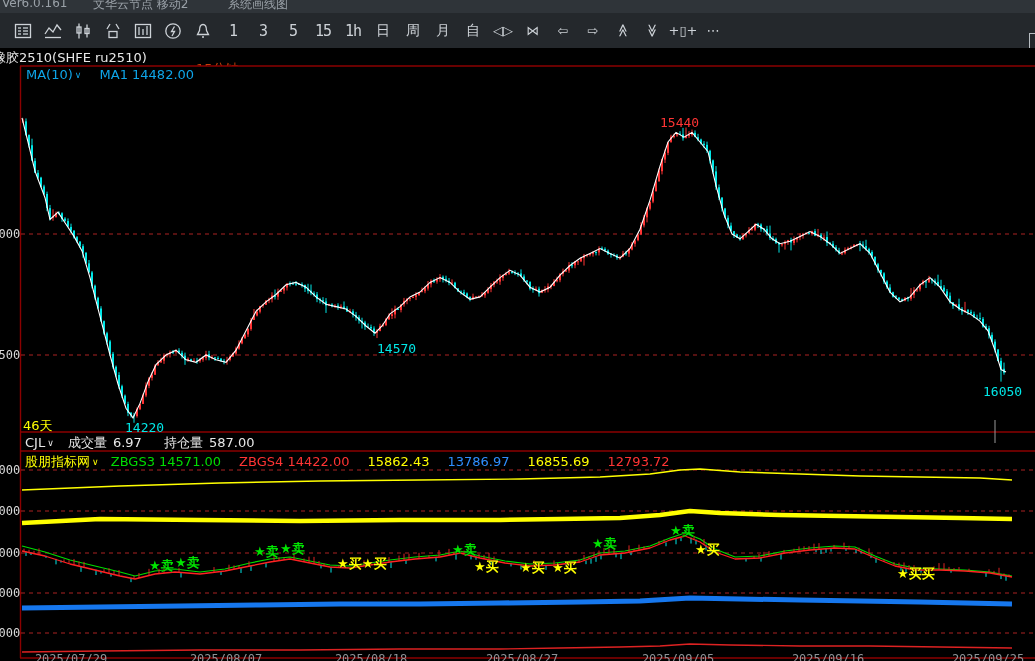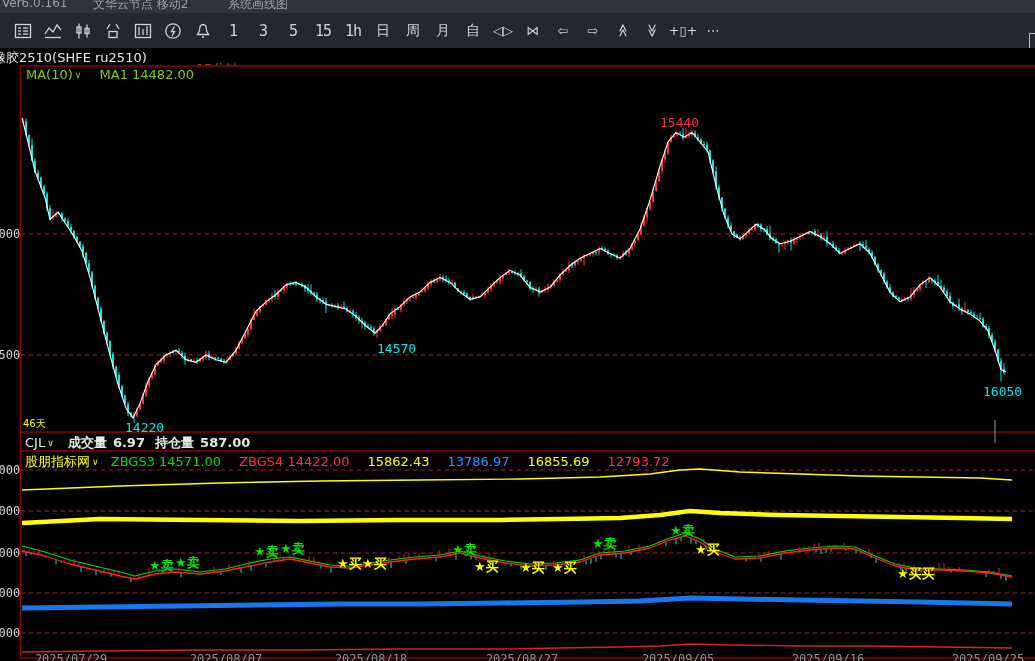--- a/index.html
+++ b/index.html
@@ -18,27 +18,27 @@
   #toolbar-right-fragment{position:absolute;right:-3px;top:20px;width:8px;height:14px;border:1px solid #b7bcc1;border-right:none;}
   
   #titlebar{position:absolute;left:0;top:48px;width:1035px;height:18px;background:#000;overflow:hidden;}
   #instrument{position:absolute;left:-7px;top:1px;color:#e8e8e8;font-size:13px;white-space:nowrap;}
   #period-select{position:absolute;left:196px;top:12px;color:#c2410c;font-size:13px;white-space:nowrap;}
   .chev{font-size:9px;position:relative;top:-1px;padding-left:2px;}
   
   #chart-svg{position:absolute;left:0;top:0;width:1035px;height:661px;pointer-events:none;}
   
   .ov{position:absolute;white-space:nowrap;}
-  #ma-row{left:26px;top:67px;color:#84cc16;font-size:13px;}
+  #ma-row{left:26px;top:67px;color:#0ea5e9;font-size:13px;}
   #ma-row .val{margin-left:14px;}
-  #days-label{left:23px;top:417px;color:#ffff00;font-size:10px;}
+  #days-label{left:23px;top:417px;color:#ffff00;font-size:13px;}
   .yaxis-label{color:#d8d8d8;font-size:12px;font-family:"DejaVu Sans Mono","Liberation Mono",monospace;}
   
   #cjl-row{left:25px;top:434px;color:#e8e8e8;font-size:13px;}
-  #cjl-row b{font-weight:bold;margin-right:6px;}
+  #cjl-row b{font-weight:normal;margin-right:6px;}
   
   #ind-row{left:25px;top:453px;font-size:13px;color:#ffff00;}
   #ind-row .vals span{margin-right:18px;}
   
   .sig{position:absolute;font-size:13px;font-weight:bold;transform:translate(-8px,-8px);text-shadow:0 0 1px #000;}
   
   .date-label{position:absolute;top:652px;color:#8e9296;font-size:12px;font-family:"DejaVu Sans Mono","Liberation Mono",monospace;transform:translateX(-50%);}
 </style>
 </head>
 <body>
@@ -1011,21 +1011,21 @@
       <span class="ov" style="left: 983px; top: 384px; color: rgb(0, 231, 231); font-size: 13px; font-family: &quot;DejaVu Sans Mono&quot;, monospace;">16050</span>
     </div>
   <div id="main-yaxis-labels">
       <span class="ov yaxis-label" style="left: -16px; top: 227px;">15000</span>
       <span class="ov yaxis-label" style="left: -16px; top: 348px;">14500</span>
     </div>
 
   <div class="ov" id="cjl-row">
     <span><span>CJL</span><span class="chev">∨</span></span>
     <b style="margin-left:10px">成交量</b><b>6.97</b>
-    <b style="margin-left:0">持仓量</b><b>587.00</b>
+    <b style="margin-left:12px">持仓量</b><b>587.00</b>
   </div>
 
   <div class="ov" id="ind-row">
     <span><span>股朋指标网</span><span class="chev">∨</span></span>
     <span class="vals" id="ind-values" style="margin-left:8px"><span style="color: rgb(0, 221, 0);">ZBGS3 14571.00</span><span style="color: rgb(255, 52, 52);">ZBGS4 14422.00</span><span style="color: rgb(255, 255, 0);">15862.43</span><span style="color: rgb(46, 143, 255);">13786.97</span><span style="color: rgb(255, 255, 0);">16855.69</span><span style="color: rgb(255, 52, 52);">12793.72</span></span>
   </div>
   <div id="ind-yaxis-labels">
       <span class="ov yaxis-label" style="left: -16px; top: 463px;">17000</span>
       <span class="ov yaxis-label" style="left: -16px; top: 504px;">16000</span>
       <span class="ov yaxis-label" style="left: -16px; top: 546px;">15000</span>

